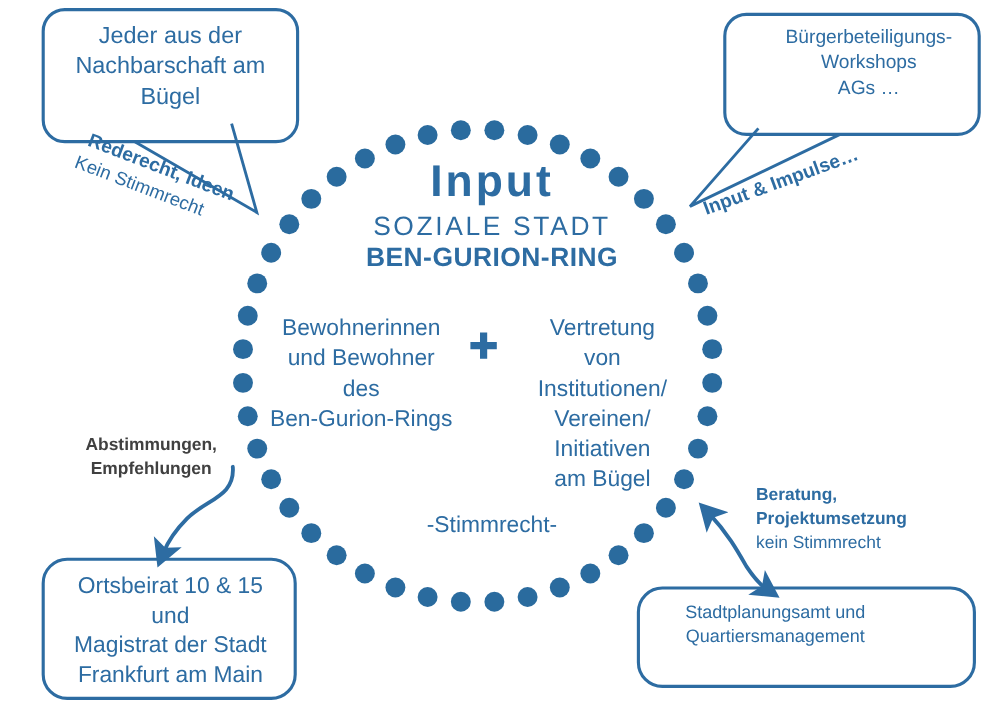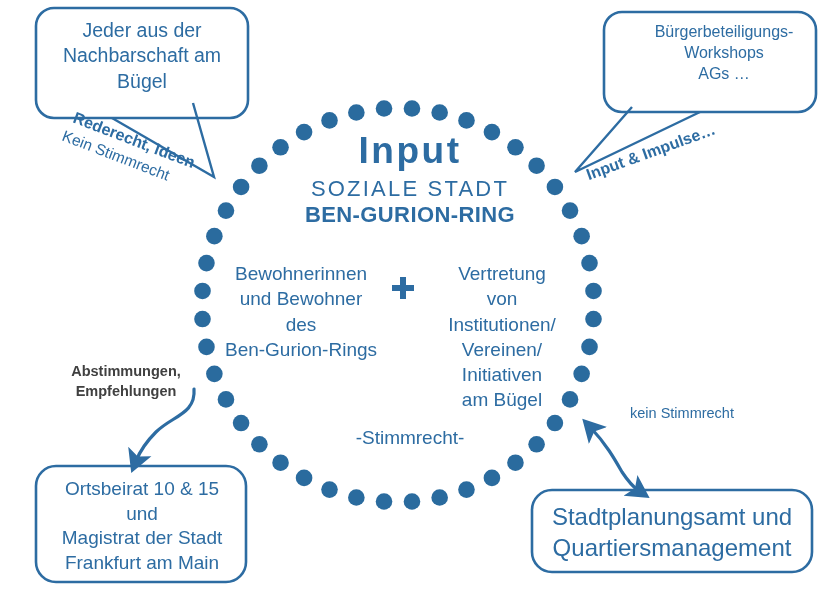--- a/index.html
+++ b/index.html
@@ -20,21 +20,21 @@
     line-height:1.30;
     font-weight:400;
   }
 
   
   #bubble-tl-text{left:44px;top:18px;width:196px;font-size:19.5px;}
   #bubble-tr-text{left:626px;top:22px;width:196px;font-size:16px;}
 
   
   #box-bl-text{left:44px;top:477px;width:196px;font-size:19px;}
-  #box-br-text{left:538px;top:501px;width:268px;font-size:24px;}
+  #box-br-text{left:512px;top:501px;width:268px;font-size:15px;}
 
   
   #title-beirat{
     position:absolute;left:250px;top:130px;width:320px;text-align:center;
     font-size:37px;font-weight:700;letter-spacing:2.5px;color:#2d6ca2;
   }
   #title-sub1{
     position:absolute;left:250px;top:176px;width:320px;text-align:center;
     font-size:22px;font-weight:400;letter-spacing:2.2px;color:#2d6ca2;
   }
@@ -186,20 +186,21 @@
     <path d="M10 2 h6 v8 h8 v6 h-8 v8 h-6 v-8 h-8 v-6 h8 z" fill="#2d6ca2"></path>
   </svg>
 
   <div id="col-right">Vertretung<br>von<br>Institutionen/<br>Vereinen/<br>Initiativen<br>am Bügel</div>
 
   <div id="stimmrecht">-Stimmrecht-</div>
 
   <div id="label-abstimmungen">Abstimmungen,<br>Empfehlungen</div>
 
   <div id="label-beratung">
+    <span class="b">Beratung,<br>Projektumsetzung</span>
     <span class="n">kein Stimmrecht</span>
   </div>
 
   <div class="box-text" id="box-bl-text">Ortsbeirat 10 &amp; 15<br>und<br>Magistrat der Stadt<br>Frankfurt am Main</div>
 
   <div class="box-text" id="box-br-text">Stadtplanungsamt und<br>Quartiersmanagement</div>
 
 </div>
 
 </body></html>

